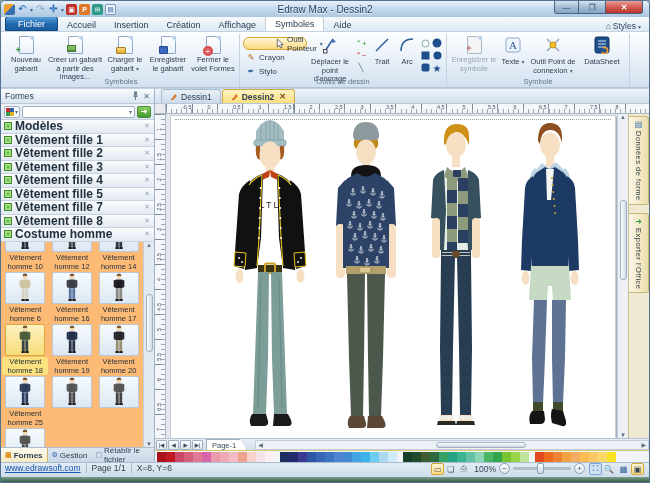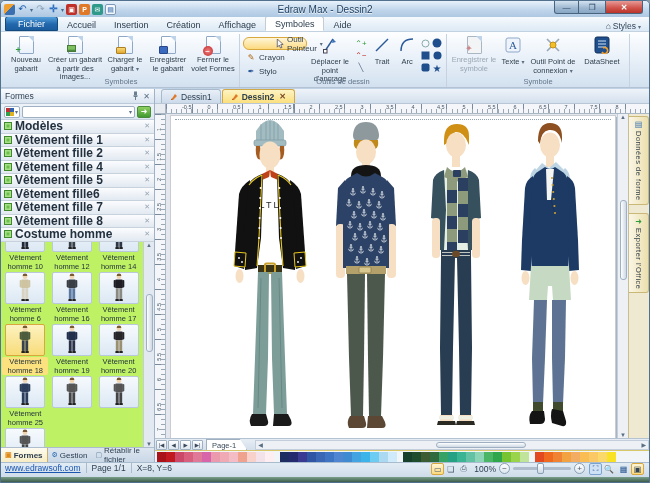--- a/index.html
+++ b/index.html
@@ -68,21 +68,21 @@
 .clrgrid{width:8px;height:8px;display:grid;grid-template-columns:4px 4px;grid-auto-rows:4px;}
 .clrgrid i:nth-child(1){background:#c03030;}.clrgrid i:nth-child(2){background:#3060b0;}
 .clrgrid i:nth-child(3){background:#30a050;}.clrgrid i:nth-child(4){background:#e0b020;}
 .searchbox{flex:1;height:12px;border:1px solid #9fb0c2;background:#fff;border-radius:2px;font-size:8px;padding:0 2px;display:flex;align-items:center;justify-content:flex-end;color:#8a98a8;}
 .gobtn{width:14px;height:12px;border:1px solid #4a8a3a;border-radius:2px;background:linear-gradient(#8fd060,#3f9a30);color:#fff;font-size:8px;display:flex;align-items:center;justify-content:center;}
 .stencils{}
 .stencil-row{height:13.5px;display:flex;align-items:center;gap:3px;padding:0 4px 0 3px;background:linear-gradient(#fbfcfe,#e2e9f1);border-bottom:1px solid #c8d2dd;}
 .stencil-row .sqicon{width:8px;height:8px;background:#6cc04a;border:1px solid #3f8a2a;box-shadow:inset 0 0 0 1.5px #a8e08a;}
 .stencil-row .slabel{flex:1;font-size:12px;font-weight:bold;color:#23313f;white-space:nowrap;overflow:hidden;}
 .stencil-row .sclose{color:#98a6b4;font-size:7px;}
-.thumbwrap{position:relative;flex:1;overflow:hidden;background:#bef264;}
+.thumbwrap{position:relative;flex:1;overflow:hidden;background:#fdba74;}
 .thumbscroll{position:absolute;top:0;right:0;bottom:0;width:11px;background:#e3e9f1;border-left:1px solid #c2cedb;display:flex;flex-direction:column;align-items:center;font-size:6px;color:#5a6e84;}
 .tthumb{position:absolute;top:52px;left:1.5px;width:7px;height:58px;background:linear-gradient(90deg,#fdfefe,#cfd9e4);border:1px solid #9fb0c2;border-radius:3px;}
 .thumbgrid{position:absolute;top:-22px;left:1px;right:12px;display:grid;grid-template-columns:1fr 1fr 1fr;}
 .tcell{height:52px;display:flex;flex-direction:column;align-items:center;}
 .tbox{width:40px;height:32px;background:linear-gradient(#f6fafd,#dce8f4);border:1px solid #b9c8da;border-radius:2px;display:flex;align-items:flex-end;justify-content:center;overflow:hidden;}
 .tlabel{width:46px;text-align:center;font-size:7.5px;line-height:9px;color:#1f2d3a;margin-top:1px;}
 .tcell.sel .tbox{background:linear-gradient(#fdf2c0,#f8dc7a);border-color:#d8a83c;}
 .tcell.sel .tlabel{background:#fbe27e;border-radius:2px;}
 .ptabs{height:15px;display:flex;align-items:center;background:linear-gradient(#dde6f0,#c9d7e6);border-top:1px solid #aebdcd;font-size:8px;color:#2c3e50;}
 .ptab{display:flex;align-items:center;gap:2px;padding:1px 4px;height:100%;}
@@ -360,31 +360,31 @@
             <span class="slabel">Vêtement fille 1</span>
             <span class="sclose">✕</span>
           </div>
           <div class="stencil-row">
             <span class="sqicon"></span>
             <span class="slabel">Vêtement fille 2</span>
             <span class="sclose">✕</span>
           </div>
           <div class="stencil-row">
             <span class="sqicon"></span>
+            <span class="slabel">Vêtement fille 3</span>
+            <span class="sclose">✕</span>
+          </div>
+          <div class="stencil-row">
+            <span class="sqicon"></span>
             <span class="slabel">Vêtement fille 4</span>
             <span class="sclose">✕</span>
           </div>
           <div class="stencil-row">
             <span class="sqicon"></span>
             <span class="slabel">Vêtement fille 5</span>
-            <span class="sclose">✕</span>
-          </div>
-          <div class="stencil-row">
-            <span class="sqicon"></span>
-            <span class="slabel">Vêtement fille6</span>
             <span class="sclose">✕</span>
           </div>
           <div class="stencil-row">
             <span class="sqicon"></span>
             <span class="slabel">Vêtement fille 7</span>
             <span class="sclose">✕</span>
           </div>
           <div class="stencil-row">
             <span class="sqicon"></span>
             <span class="slabel">Vêtement fille 8</span>

